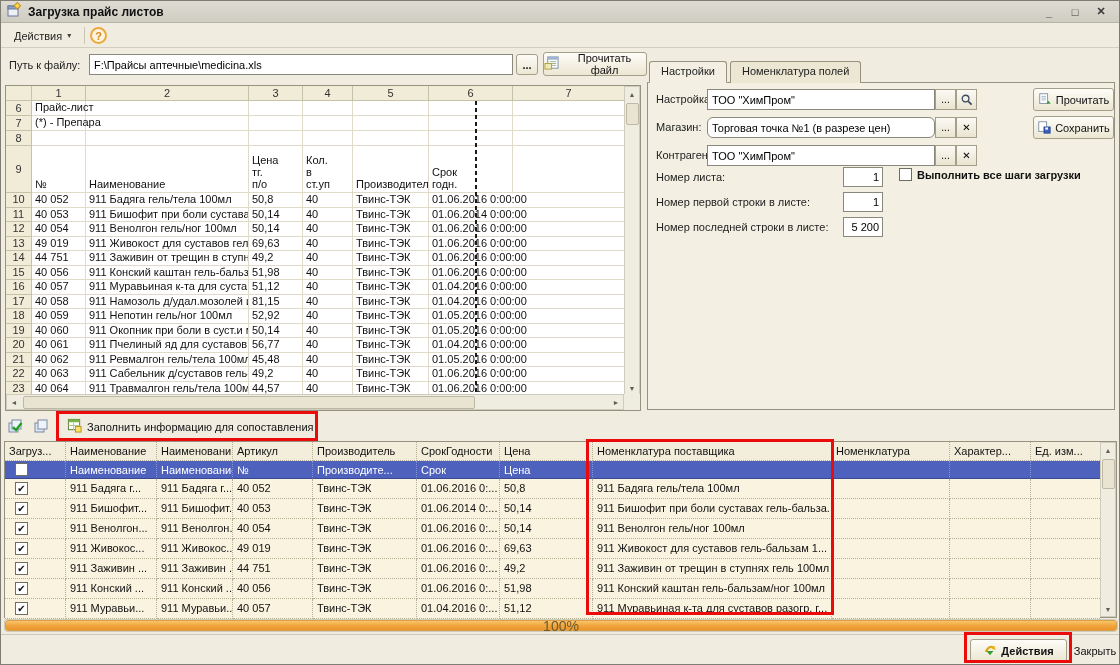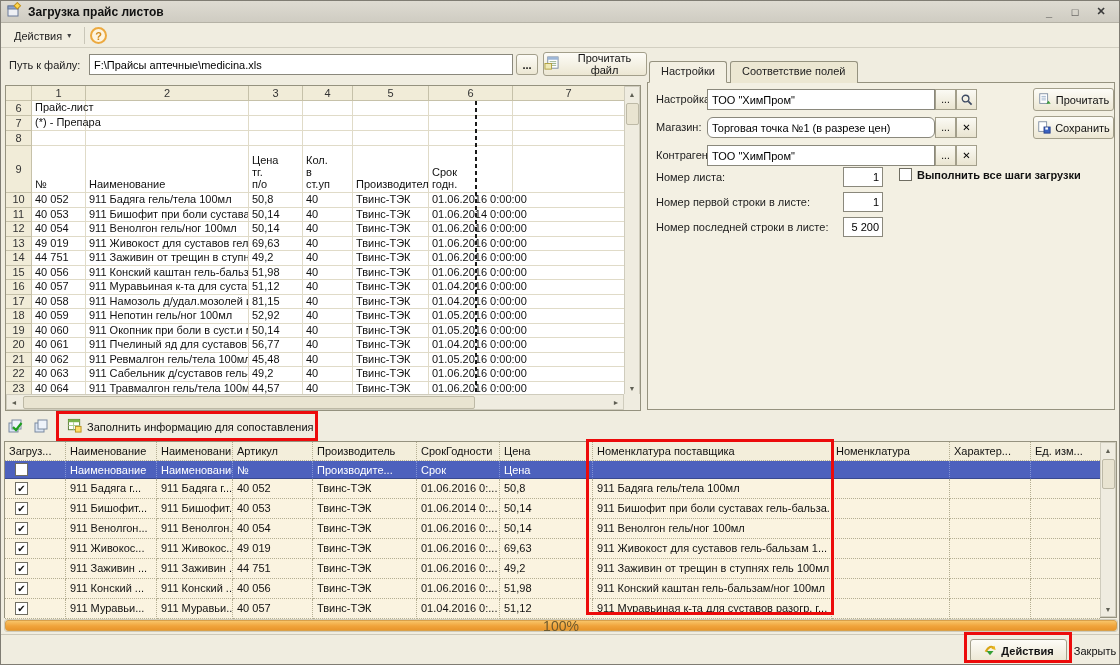--- a/index.html
+++ b/index.html
@@ -334,21 +334,21 @@
       <span class="sarr">◄</span>
       <div class="sthumb ghthumb"></div>
       <span class="sarr">►</span>
     </div>
     <div class="scorner"></div>
   </div>
 
   <div class="spanel">
     <div class="tabs">
       <div class="tab active">Настройки</div>
-      <div class="tab">Соответствие полей</div>
+      <div class="tab">Номенклатура полей</div>
     </div>
     <div class="sbody">
       <div class="f-label" style="top:10px">Настройка:</div>
       <input class="f-input" style="top: 6px;" value="ТОО &quot;ХимПром&quot;">
       <div class="sq-btn" style="left:287px;top:6px">...</div>
       <div class="sq-btn" style="left:308px;top:6px">
         <svg width="13" height="13" viewBox="0 0 14 14">
             <circle cx="6" cy="6" r="3.6" fill="none" stroke="#3d4a63" stroke-width="1.4"></circle>
             <line x1="9" y1="9" x2="12.5" y2="12.5" stroke="#3d4a63" stroke-width="1.8"></line>
           </svg>

